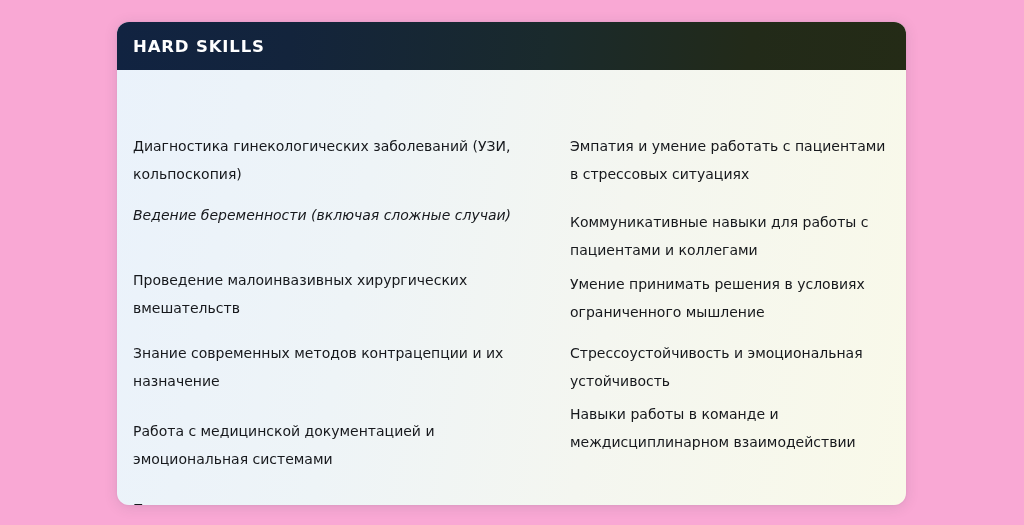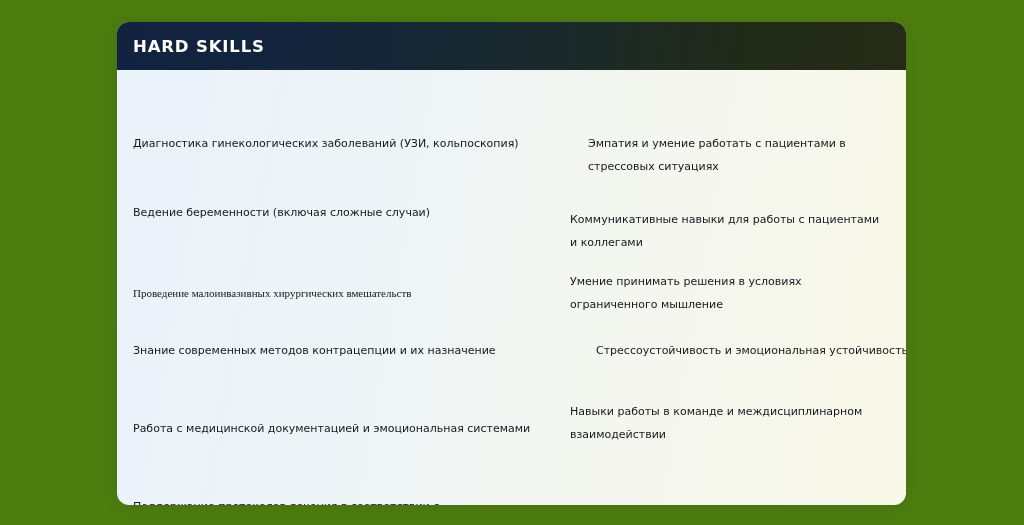--- a/index.html
+++ b/index.html
@@ -14,21 +14,21 @@
     overflow: hidden;
     position: relative;
   }
 
   .stage {
     position: absolute;
     left: 0;
     top: 0;
     width: 1024px;
     height: 525px;
-    background: #4d7c0f;
+    background: #f9a8d4;
   }
 
   .skills-card {
     position: absolute;
     left: 117px;
     top: 22px;
     width: 789px;
     height: 483px;
     border-radius: 12px;
     overflow: hidden;
@@ -79,41 +79,41 @@
     left: 16px;
     width: 410px;
   }
   .column.right {
     left: 453px;
     width: 320px;
   }
 
   .skill-row {
     position: absolute;
-    font-size: 11px;
-    line-height: 23px;
+    font-size: 14px;
+    line-height: 28px;
     color: #16181c;
   }
 
   .column.left .skill-row { width: 405px; }
   .column.right .skill-row { width: 318px; }
 
   
   .column.left .r0 { top: 62px; }
-  .column.left .r1 { top: 131px; }
-  .column.left .r2 { top: 212px; font-family: Liberation Serif, serif; }
+  .column.left .r1 { top: 131px; font-style: italic; }
+  .column.left .r2 { top: 196px; }
   .column.left .r3 { top: 269px; }
   .column.left .r4 { top: 347px; }
   .column.left .r5 { top: 425px; }
 
   
-  .column.right .r0 { top: 62px; margin-left: 18px; }
+  .column.right .r0 { top: 62px; }
   .column.right .r1 { top: 138px; }
   .column.right .r2 { top: 200px; }
-  .column.right .r3 { top: 269px; margin-left: 26px; }
+  .column.right .r3 { top: 269px; }
   .column.right .r4 { top: 330px; }
   .column.right .r5 { top: 428px; }
 </style>
 </head>
 <body>
 
 <div class="stage">
 
   <div class="skills-card">
 

